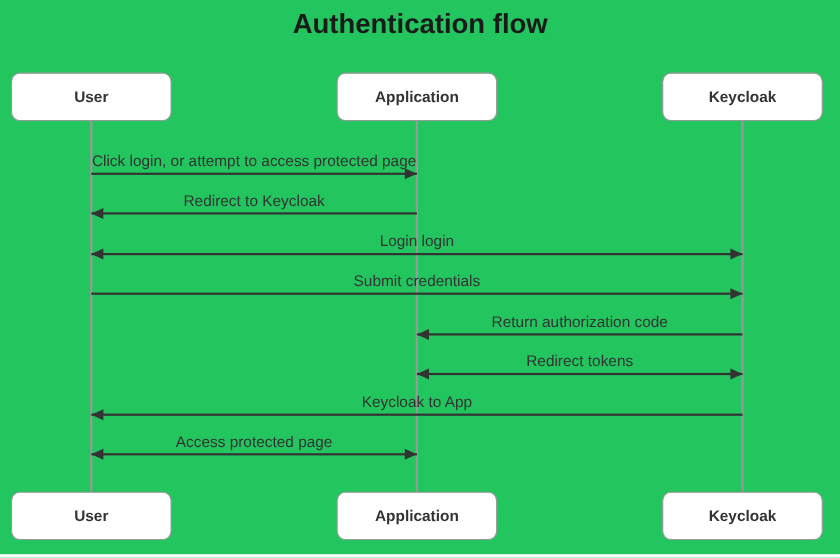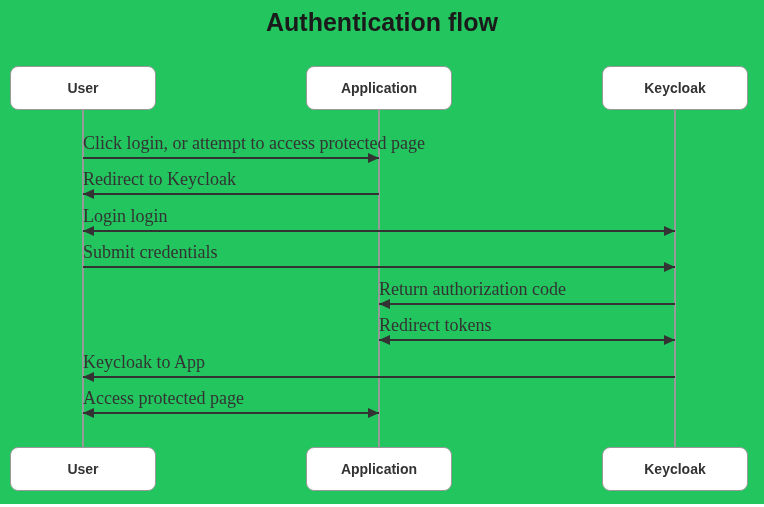--- a/index.html
+++ b/index.html
@@ -71,24 +71,24 @@
     right: 0;
     top: -1px;
     height: 2px;
     background: #333333;
   }
   .msg-label {
     position: absolute;
     left: 0;
     right: 0;
     bottom: 4px;
-    font-size: 18px;
+    text-align: center;
+    font-size: 14px;
     color: #333333;
     white-space: nowrap;
-    font-family: Liberation Serif, serif;
   }
   .arrowhead {
     position: absolute;
     width: 0;
     height: 0;
     top: -5px;
     border-top: 5px solid transparent;
     border-bottom: 5px solid transparent;
   }
   .arrowhead.head-right { right: 0; border-left: 11px solid #333333; }

